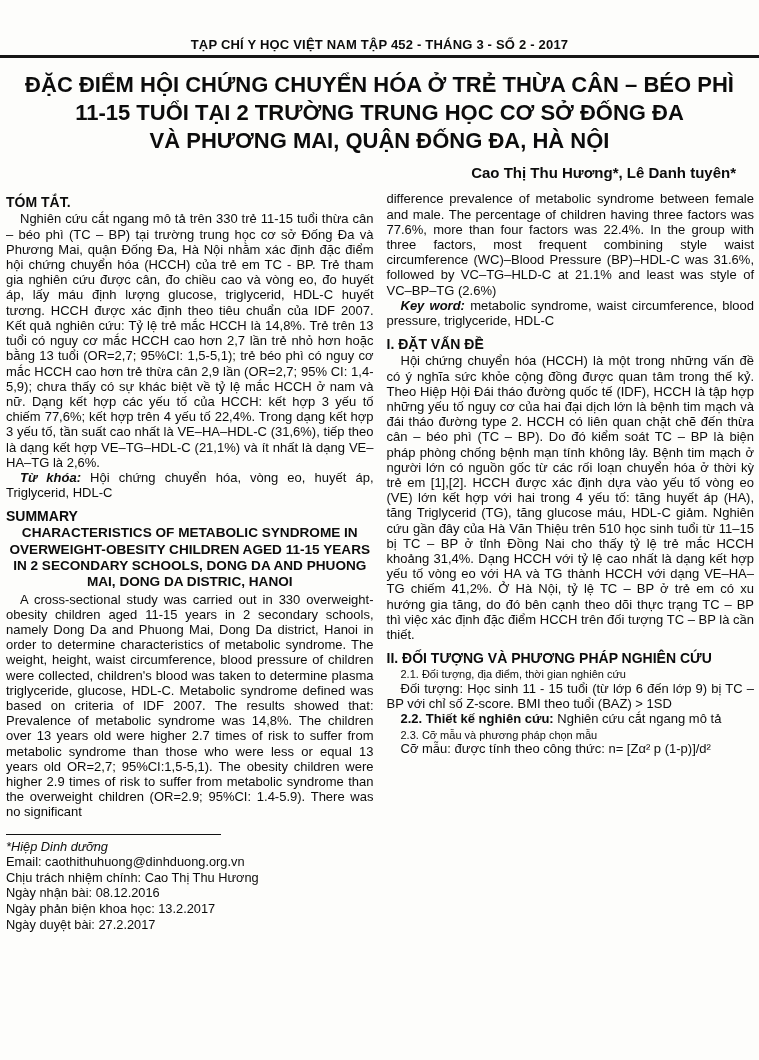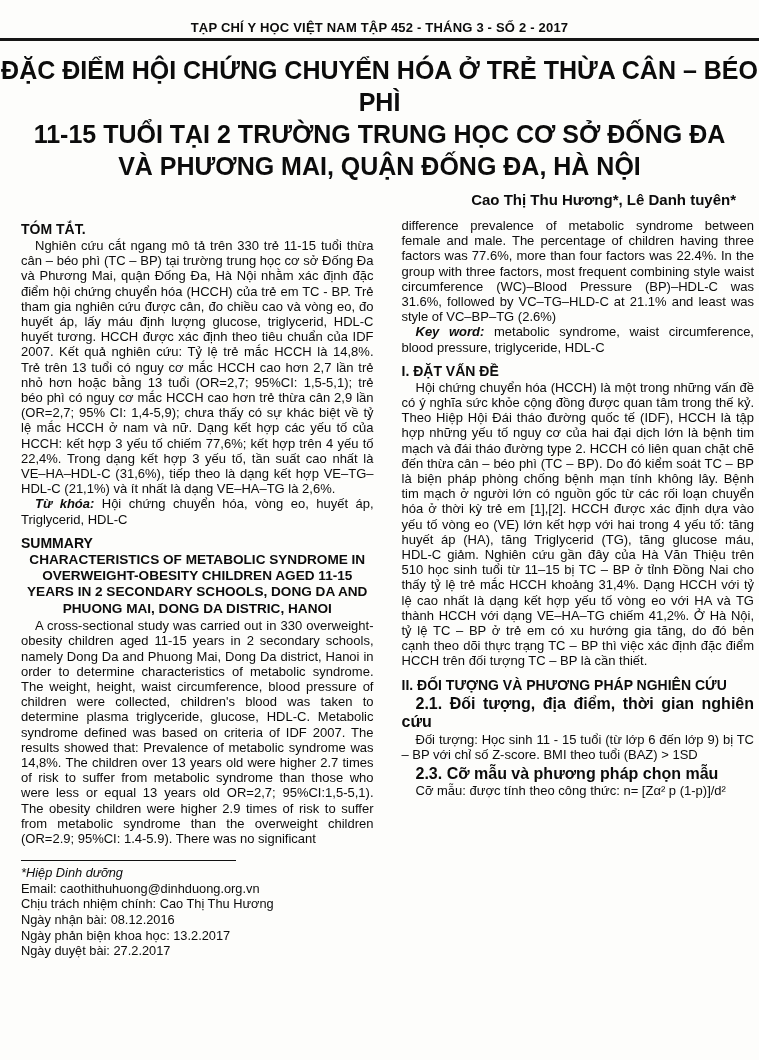--- a/index.html
+++ b/index.html
@@ -7,52 +7,52 @@
     position:relative;
     width:759px;height:1060px;
     margin:0 auto;
     background:#fdfdfb;
     color:#0c0c0c;
     font-family:"Liberation Sans", sans-serif;
     overflow:hidden;
     box-sizing:border-box;
   }
   .journal-header{
-    padding-top:20px;
+    padding-top:37px;
     text-align:center;
     font-size:13px;
     font-weight:bold;
     letter-spacing:.2px;
   }
   .header-rule{
     margin-top:3px;
     border-bottom:3px solid #161616;
     width:100%;
   }
   .article-title{
     margin-top:13px;
     text-align:center;
-    font-size:25px;
+    font-size:22px;
     font-weight:bold;
     line-height:1.28;
   }
   .authors{
     margin-top:9px;
     padding-right:23px;
     text-align:right;
     font-size:15px;
     font-weight:bold;
   }
   .columns{
     display:flex;
     gap:13px;
     padding:10px 5px 0 6px;
     align-items:flex-start;
   }
-  .col{flex:1 1 0;min-width:0;margin-left:15px;}
+  .col{flex:1 1 0;min-width:0;}
   .col p{
     margin:0;
     font-size:13px;
     line-height:1.17;
     text-align:justify;
     text-indent:14px;
   }
   .sec-heading{
     font-size:14px;
     font-weight:bold;
@@ -63,22 +63,22 @@
     text-align:center;
     font-weight:bold;
     font-size:13.6px;
     line-height:1.2;
     margin:1px 0 1px 0;
   }
   .lead-bi{font-weight:bold;font-style:italic;}
   .lead-i{}
   .lead-b{font-weight:bold;}
   .subhead{
-    font-size:16px;
-    font-weight:bold;
+    font-size:11px;
+    font-weight:normal;
     line-height:1.17;
     text-align:justify;
     text-indent:14px;
     margin:2px 0 0 0;
   }
   .footnote{
     margin-top:14px;
     font-size:12.8px;
     line-height:1.22;
   }
@@ -131,18 +131,19 @@
     <div class="col">
       <p style="text-indent:0;">difference prevalence of metabolic syndrome between female and male. The percentage of children having three factors was 77.6%, more than four factors was 22.4%. In the group with three factors, most frequent combining style waist circumference (WC)–Blood Pressure (BP)–HDL-C was 31.6%, followed by VC–TG–HLD-C at 21.1% and least was style of VC–BP–TG (2.6%)</p>
       <p><span class="lead-bi">Key word:</span><span> metabolic syndrome, waist circumference, blood pressure, triglyceride, HDL-C</span></p>
 
       <div class="sec-heading tight">I. ĐẶT VẤN ĐỀ</div>
       <p>Hội chứng chuyển hóa (HCCH) là một trong những vấn đề có ý nghĩa sức khỏe cộng đồng được quan tâm trong thế kỷ. Theo Hiệp Hội Đái tháo đường quốc tế (IDF), HCCH là tập hợp những yếu tố nguy cơ của hai đại dịch lớn là bệnh tim mạch và đái tháo đường type 2. HCCH có liên quan chặt chẽ đến thừa cân – béo phì (TC – BP). Do đó kiểm soát TC – BP là biện pháp phòng chống bệnh mạn tính không lây. Bệnh tim mạch ở người lớn có nguồn gốc từ các rối loạn chuyển hóa ở thời kỳ trẻ em [1],[2]. HCCH được xác định dựa vào yếu tố vòng eo (VE) lớn kết hợp với hai trong 4 yếu tố: tăng huyết áp (HA), tăng Triglycerid (TG), tăng glucose máu, HDL-C giảm. Nghiên cứu gần đây của Hà Văn Thiệu trên 510 học sinh tuổi từ 11–15 bị TC – BP ở tỉnh Đồng Nai cho thấy tỷ lệ trẻ mắc HCCH khoảng 31,4%. Dạng HCCH với tỷ lệ cao nhất là dạng kết hợp yếu tố vòng eo với HA và TG thành HCCH với dạng VE–HA–TG chiếm 41,2%. Ở Hà Nội, tỷ lệ TC – BP ở trẻ em có xu hướng gia tăng, do đó bên cạnh theo dõi thực trạng TC – BP thì việc xác định đặc điểm HCCH trên đối tượng TC – BP là cần thiết.</p>
 
       <div class="sec-heading tight">II. ĐỐI TƯỢNG VÀ PHƯƠNG PHÁP NGHIÊN CỨU</div>
       <div class="subhead">2.1. Đối tượng, địa điểm, thời gian nghiên cứu</div>
       <p><span class="lead-i">Đối tượng:</span><span> Học sinh 11 - 15 tuổi (từ lớp 6 đến lớp 9) bị TC – BP với chỉ số Z-score. BMI theo tuổi (BAZ) &gt; 1SD</span></p>
+      <p><span class="lead-b">2.2. Thiết kế nghiên cứu:</span><span> Nghiên cứu cắt ngang mô tả</span></p>
       <div class="subhead">2.3. Cỡ mẫu và phương pháp chọn mẫu</div>
       <p><span>Cỡ mẫu:</span><span> được tính theo công thức: n= [Zα² p (1-p)]/d²</span></p>
     </div>
 
   </div>
 </div>
 
 </body></html>

